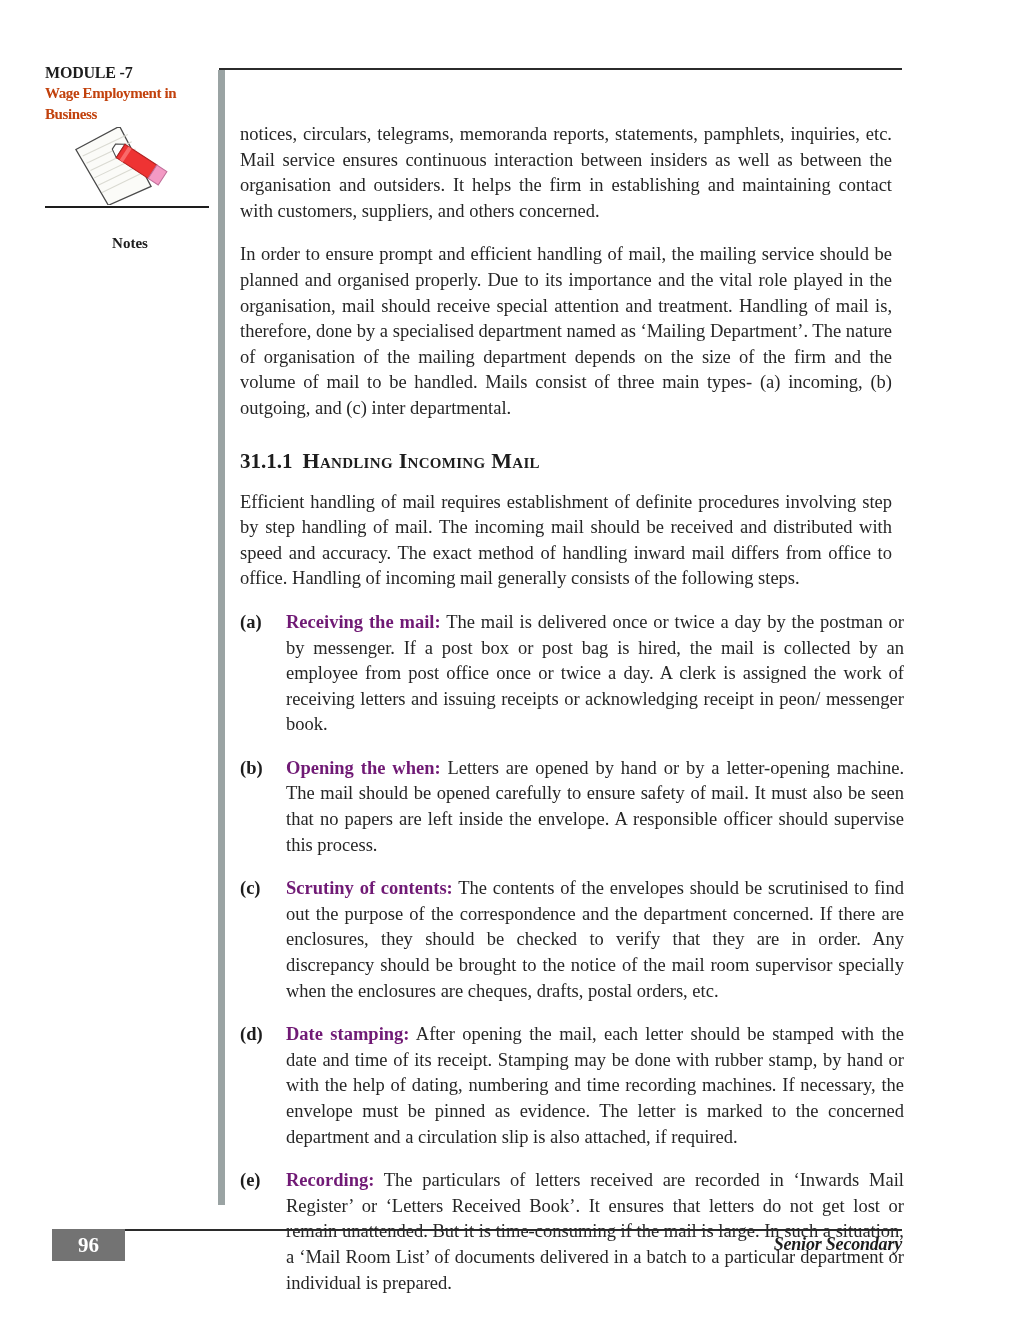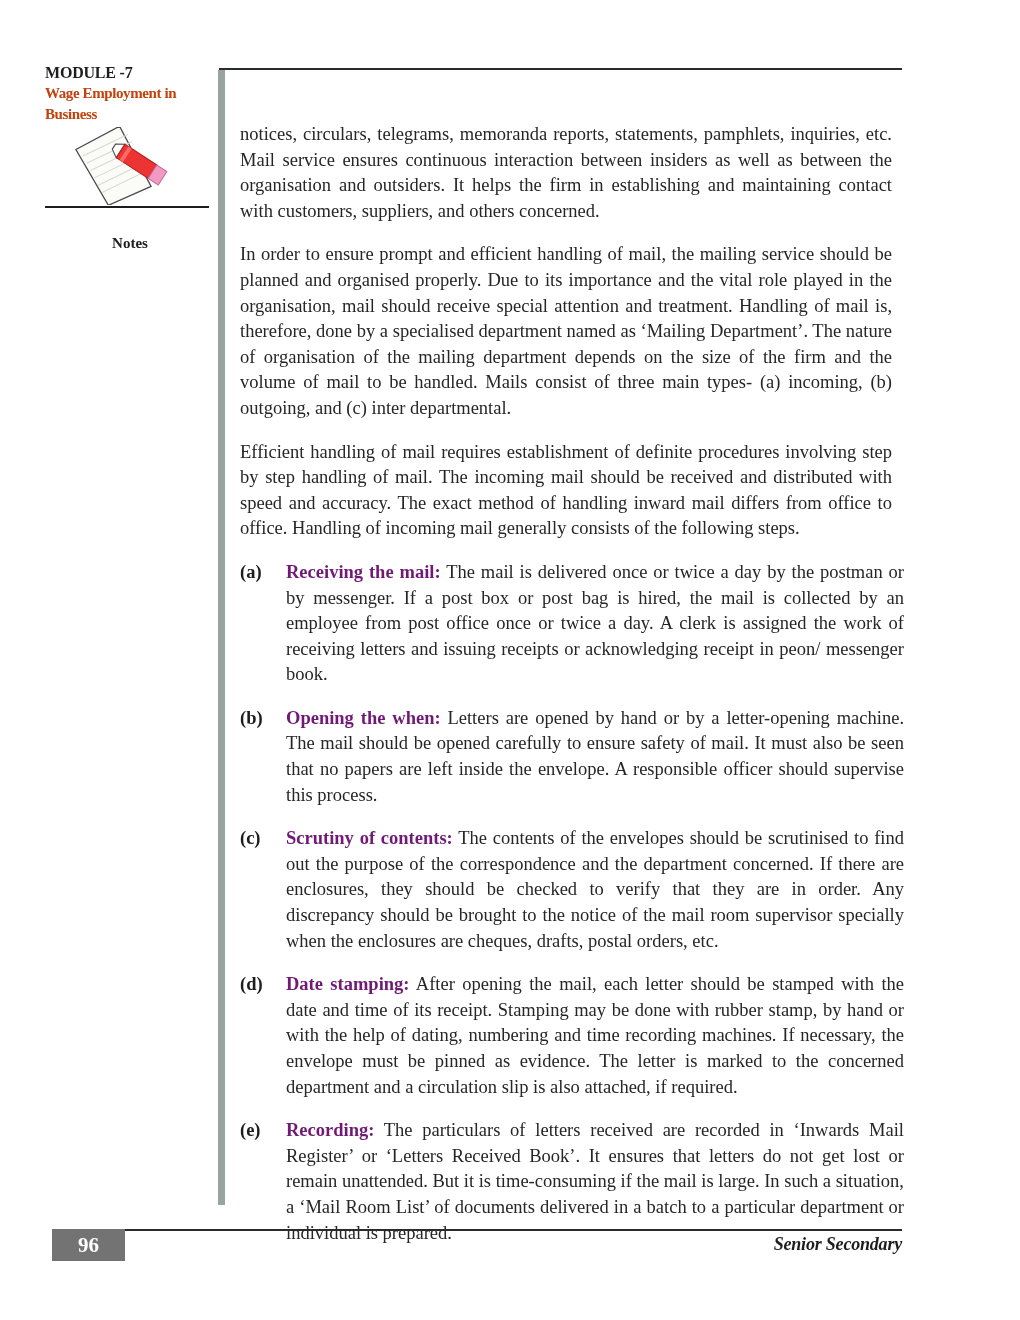--- a/index.html
+++ b/index.html
@@ -217,20 +217,23 @@
   <div class="notes-word">Notes</div>
 
   <div class="top-rule"></div>
   <div class="vbar"></div>
 
   <div class="content">
 
     <p class="body">notices, circulars, telegrams, memoranda reports, statements, pamphlets, inquiries, etc. Mail service ensures continuous interaction between insiders as well as between the organisation and outsiders. It helps the firm in establishing and maintaining contact with customers, suppliers, and others concerned.</p>
     <p class="body">In order to ensure prompt and efficient handling of mail, the mailing service should be planned and organised properly. Due to its importance and the vital role played in the organisation, mail should receive special attention and treatment. Handling of mail is, therefore, done by a specialised department named as ‘Mailing Department’. The nature of organisation of the mailing department depends on the size of the firm and the volume of mail to be handled. Mails consist of three main types- (a) incoming, (b) outgoing, and (c) inter departmental.</p>
 
+    <h3 class="section-head">
+      <span class="num">31.1.1</span><span class="caps">Handling Incoming Mail</span>
+    </h3>
 
     <p class="body">Efficient handling of mail requires establishment of definite procedures involving step by step handling of mail. The incoming mail should be received and distributed with speed and accuracy. The exact method of handling inward mail differs from office to office. Handling of incoming mail generally consists of the following steps.</p>
 
     <ul class="steps">
       <li>
         <span class="marker">(a)</span><span class="lead">Receiving the mail:</span><span> The mail is delivered once or twice a day by the postman or by messenger. If a post box or post bag is hired, the mail is collected by an employee from post office once or twice a day. A clerk is assigned the work of receiving letters and issuing receipts or acknowledging receipt in peon/ messenger book.</span>
       </li>
       <li>
         <span class="marker">(b)</span><span class="lead">Opening the when:</span><span> Letters are opened by hand or by a letter-opening machine. The mail should be opened carefully to ensure safety of mail. It must also be seen that no papers are left inside the envelope. A responsible officer should supervise this process.</span>
       </li>

